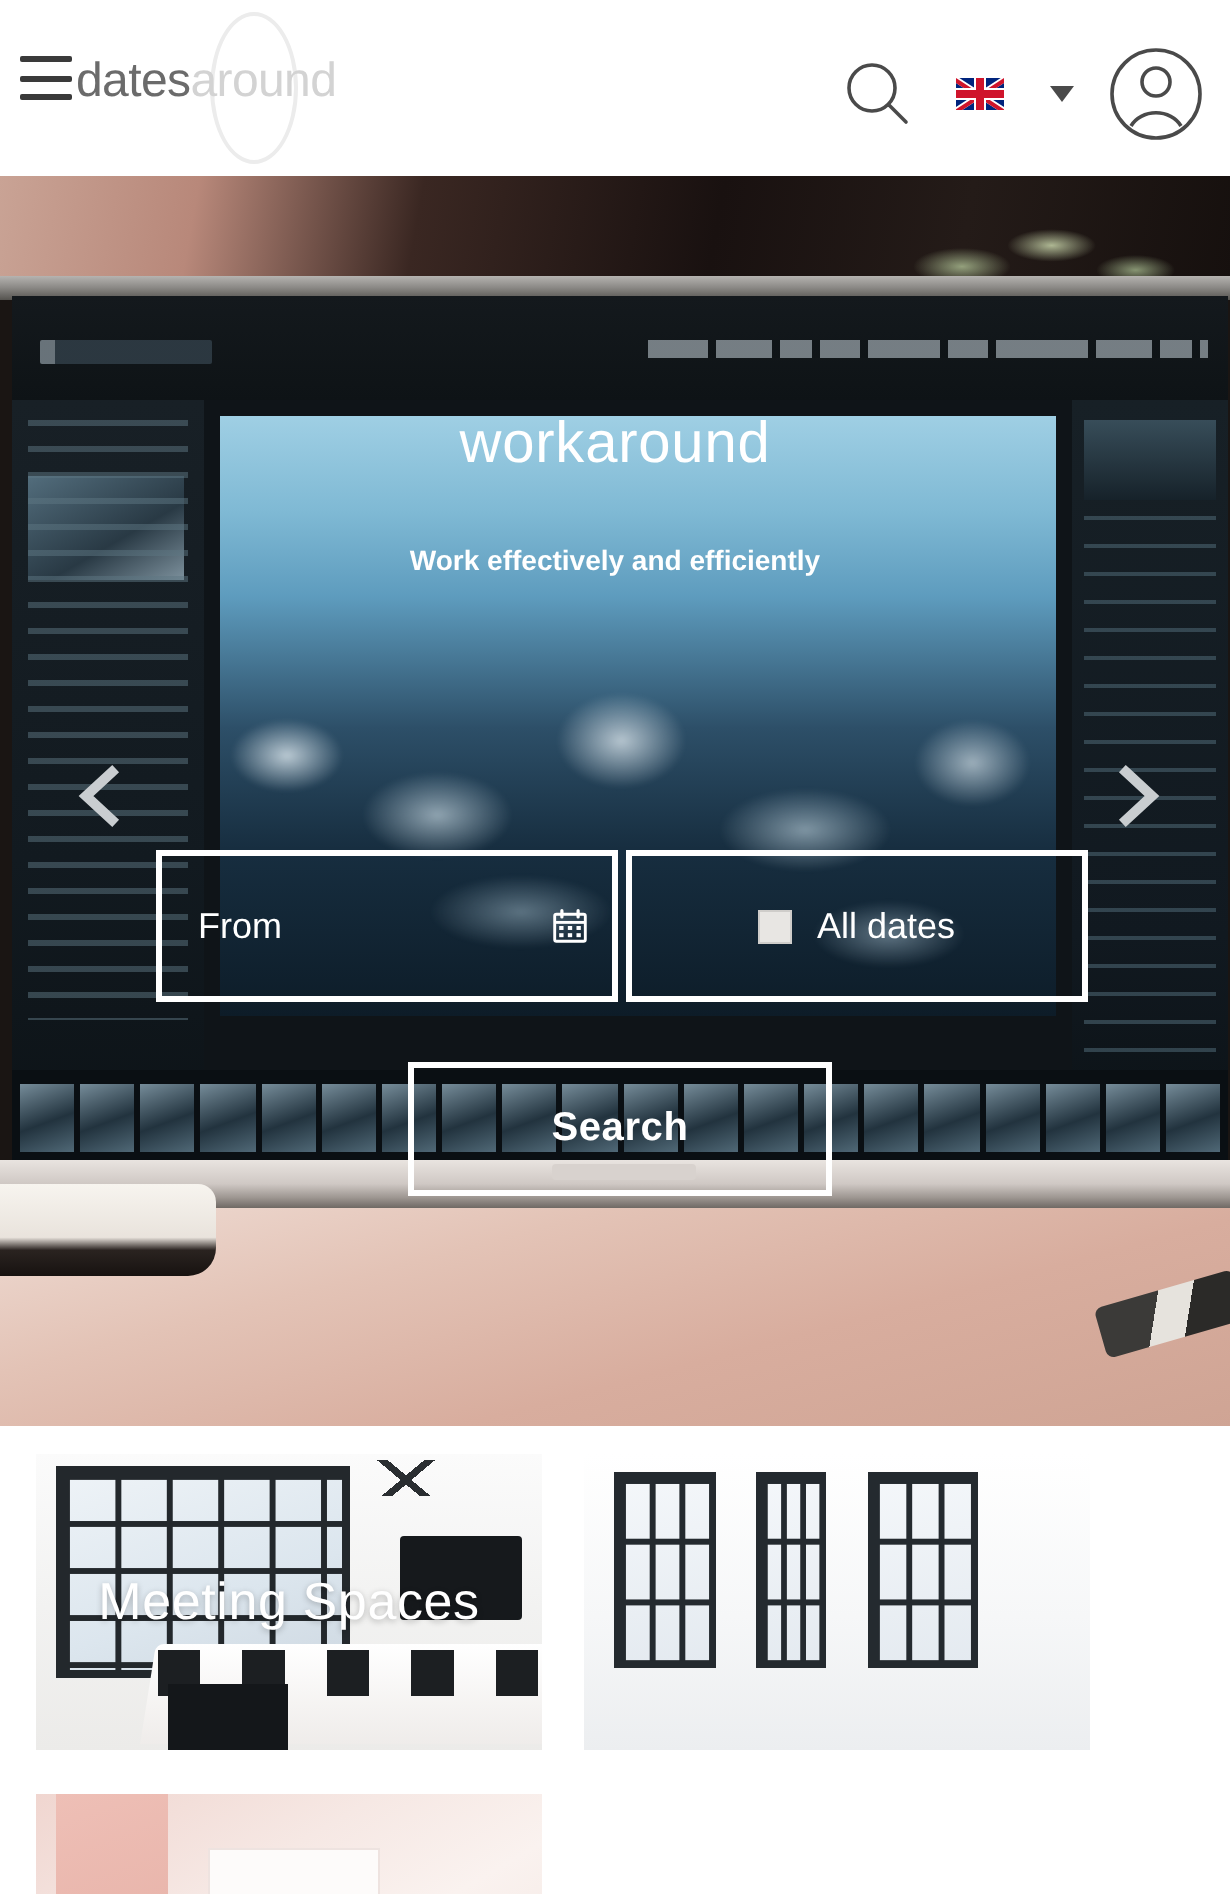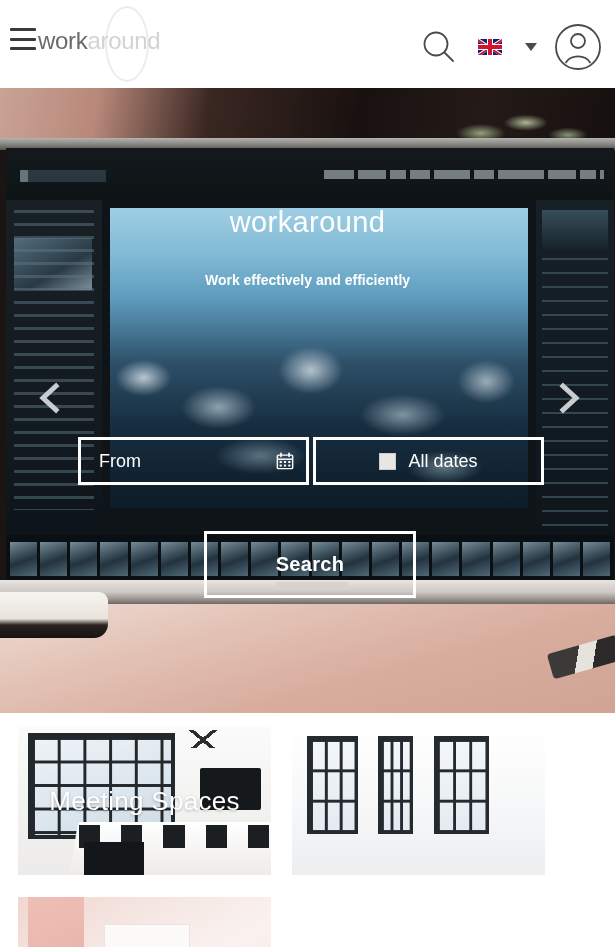--- a/index.html
+++ b/index.html
@@ -309,23 +309,23 @@
     color: #ffffff;
     font-size: 18px;
     font-family: "Liberation Sans", sans-serif;
     padding: 0 18px;
   }
   .search-field input::placeholder { color: #ffffff; opacity: 1; }
 
   .date-row {
     position: absolute;
     left: 78px;
-    top: 349px;
+    top: 337px;
     width: 466px;
-    height: 48px;
+    height: 76px;
     display: flex;
     text-align: right;
   }
   .date-box {
     position: relative;
     flex: 1 1 0;
     border: 3px solid #ffffff;
     margin-right: 4px;
     display: flex;
     align-items: center;
@@ -522,21 +522,21 @@
 
   <div class="hamburger">
     <span></span>
     <span></span>
     <span></span>
   </div>
 
   <div class="logo-wrap">
     <div class="logo-loop"></div>
     <div class="logo-text">
-      <span class="work">work</span><span class="around">around</span>
+      <span class="work">dates</span><span class="around">around</span>
     </div>
   </div>
 
   <div class="header-right">
 
     <button class="hdr-btn search-icon-btn">
       <svg width="38" height="38" viewBox="0 0 38 38">
         <circle cx="16" cy="16" r="11.5" fill="none" stroke="#4a4a4a" stroke-width="1.8"></circle>
         <line x1="24.5" y1="24.5" x2="33" y2="33" stroke="#4a4a4a" stroke-width="1.8" stroke-linecap="round"></line>
       </svg>

